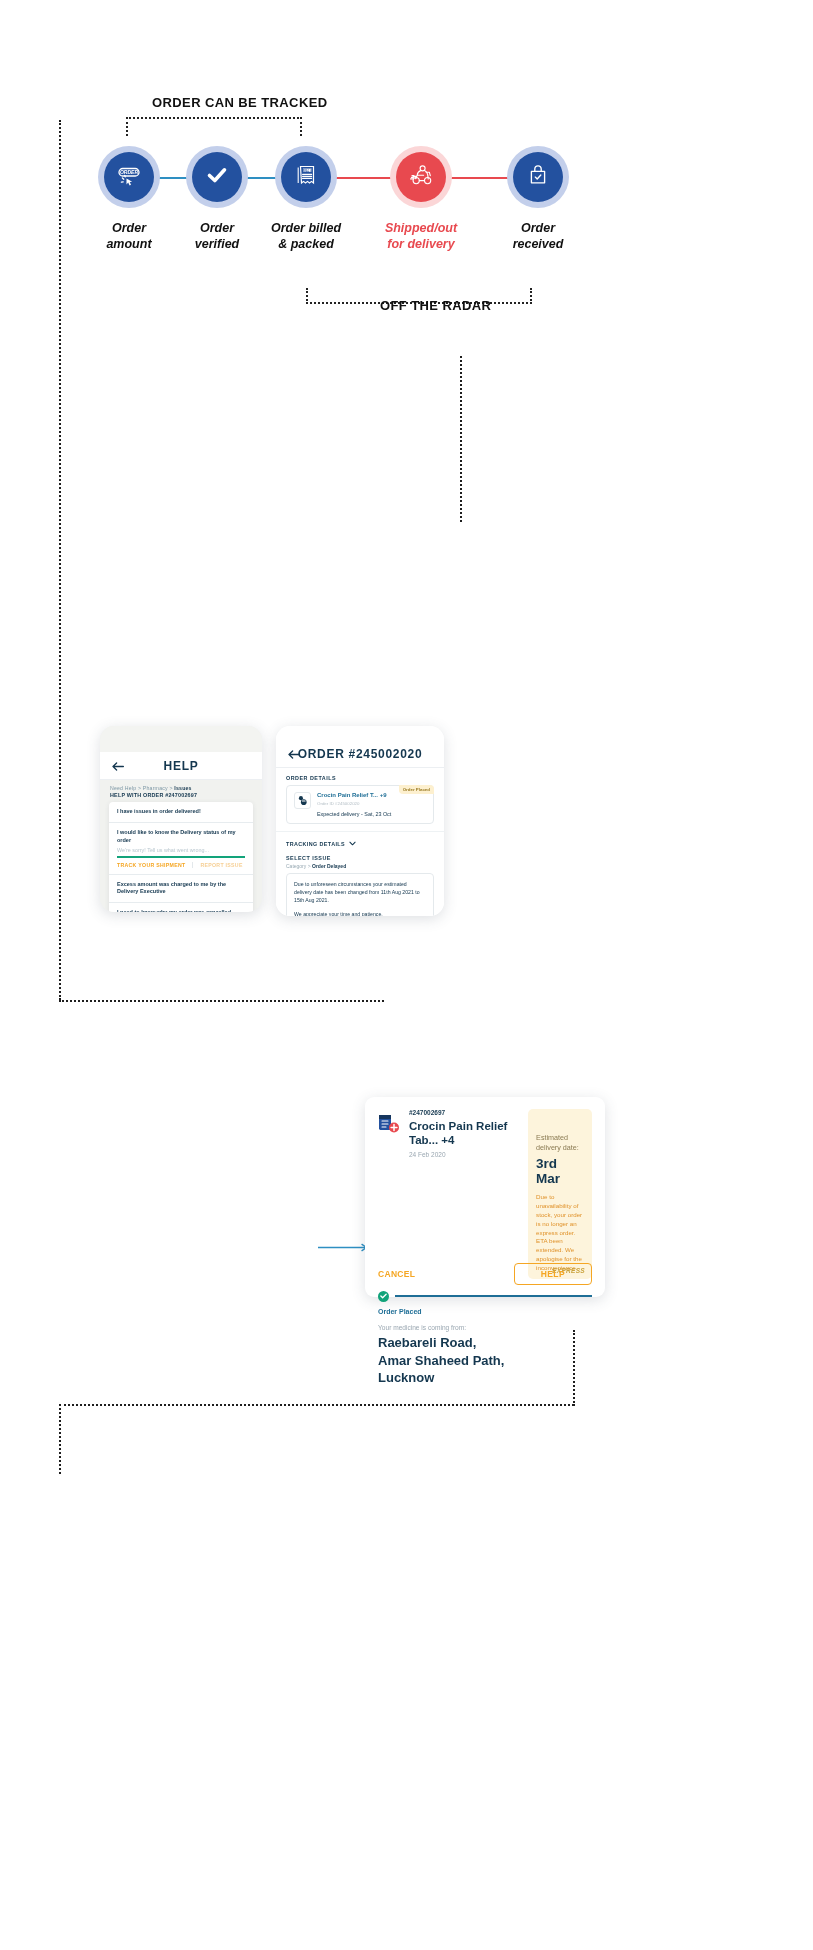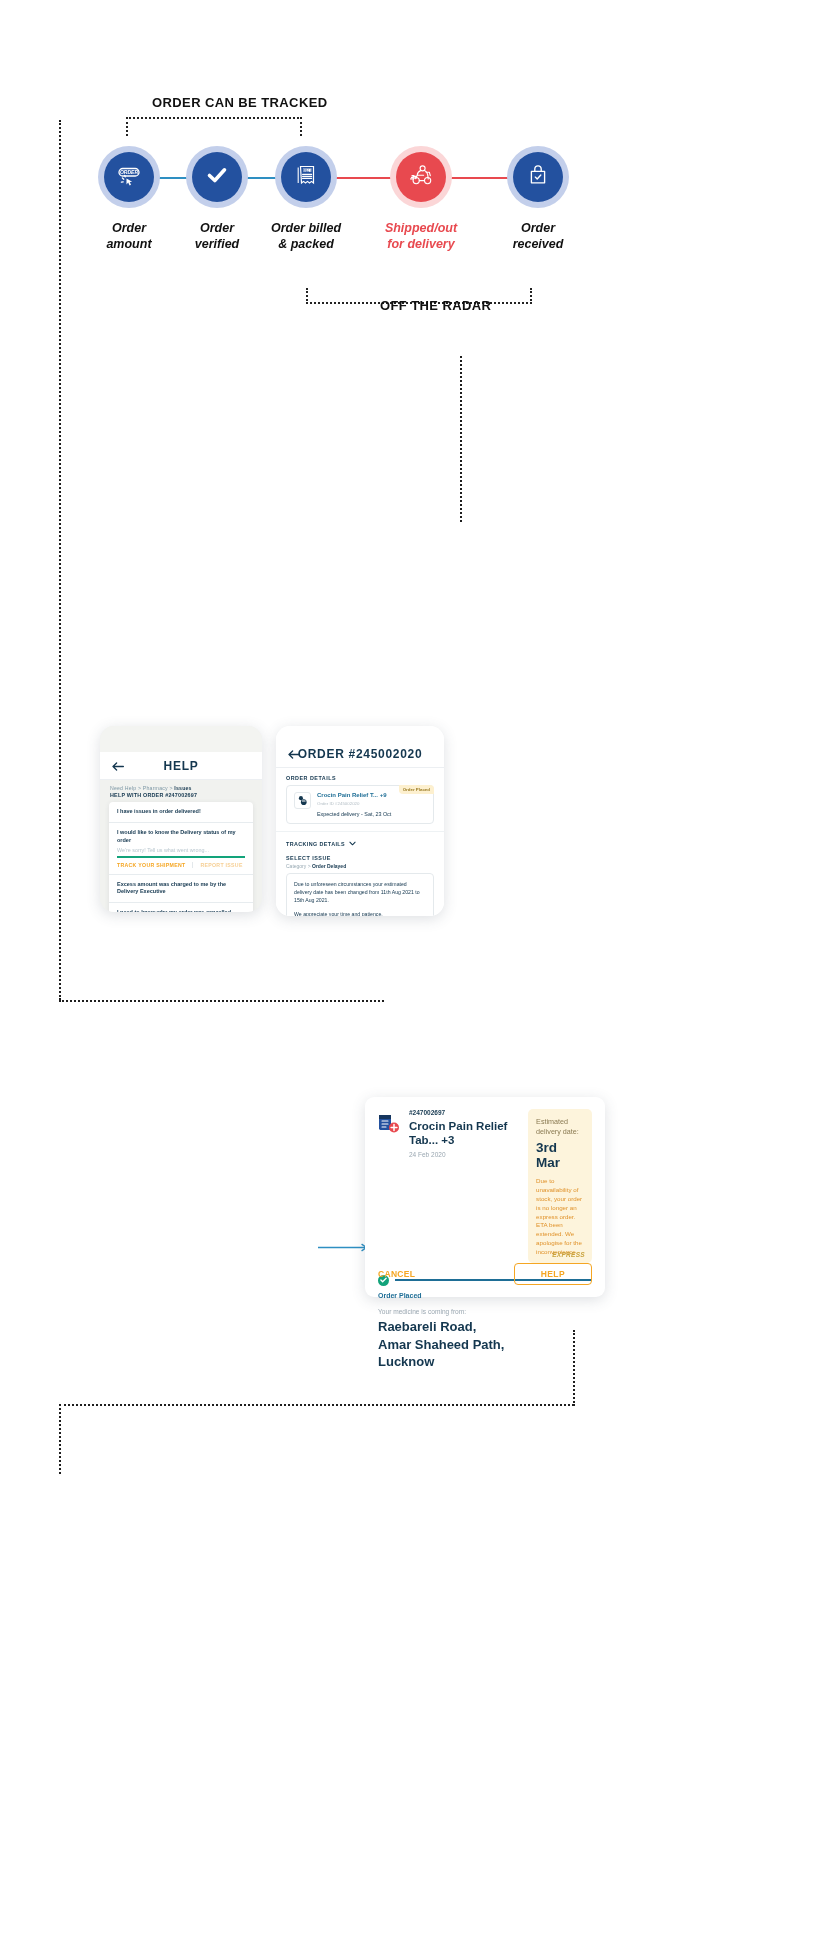--- a/index.html
+++ b/index.html
@@ -78,21 +78,21 @@
   .msg-box p{font-size:5.2px;color:#14374f;line-height:1.5;}
   .msg-box p+p{margin-top:6px;}
 
   
   #delivery-card{position:absolute;left:365px;top:1097px;width:240px;height:200px;background:#fff;border-radius:9px;box-shadow:0 3px 14px rgba(60,70,90,.17);padding:12px 13px 0;}
   .dc-top{display:flex;gap:9px;}
   .dc-icon{width:22px;height:26px;flex:0 0 auto;}
   .dc-ordid{font-size:6.5px;font-weight:bold;color:#14374f;}
   .dc-name{font-size:11.5px;font-weight:bold;color:#14374f;line-height:1.22;margin-top:3px;}
   .dc-date{font-size:6.5px;color:#9aa7b1;margin-top:4px;}
-  .dc-right{margin-left:auto;width:80px;background:#fdf4dc;border-radius:5px;padding:8px 8px 6px;position:relative;min-height:150px;}
+  .dc-right{margin-left:auto;width:80px;background:#fdf4dc;border-radius:5px;padding:24px 8px 6px;position:relative;min-height:150px;}
   .dc-est{font-size:7.2px;color:#8a7a52;line-height:1.35;}
   .dc-bigdate{font-size:13.5px;font-weight:bold;color:#14374f;margin-top:4px;}
   .dc-note{font-size:6.2px;color:#e0922a;line-height:1.42;margin-top:7px;}
   .dc-express{position:absolute;right:7px;bottom:5px;font-size:6.5px;font-weight:bold;color:#c9a23c;font-style:italic;letter-spacing:.3px;}
   .dc-status{display:flex;align-items:center;gap:6px;margin-top:12px;}
   .dc-check{width:11px;height:11px;border-radius:50%;background:#12a37a;display:flex;align-items:center;justify-content:center;flex:0 0 auto;}
   .dc-prog{flex:1;height:2px;background:#1e6e96;}
   .dc-placed{font-size:7px;font-weight:bold;color:#1e6e96;margin-top:6px;}
   .dc-coming{font-size:6.6px;color:#9aa7b1;margin-top:9px;}
   .dc-addr{font-size:13px;font-weight:bold;color:#14374f;line-height:1.38;margin-top:3px;width:130px;}
@@ -339,21 +339,21 @@
       <svg width="22" height="26" viewBox="0 0 22 26" fill="none">
         <rect x="1" y="6" width="12" height="15" rx="1.4" fill="#23519f"></rect>
         <rect x="1" y="6" width="12" height="4" fill="#16365e"></rect>
         <path d="M4 12 h6 M4 15 h6 M4 18 h4" stroke="#fff" stroke-width="1.1" stroke-linecap="round"></path>
         <circle cx="16" cy="18.5" r="5" fill="#e8494f"></circle>
         <path d="M16 15.6 v5.8 M13.1 18.5 h5.8" stroke="#fff" stroke-width="1.5" stroke-linecap="round"></path>
       </svg>
     </span>
     <div>
       <div class="dc-ordid">#247002697</div>
-      <div class="dc-name">Crocin Pain Relief Tab... +3</div>
+      <div class="dc-name">Crocin Pain Relief Tab... +4</div>
       <div class="dc-date">24 Feb 2020</div>
     </div>
     <div class="dc-right">
       <div class="dc-est">Estimated delivery date:</div>
       <div class="dc-bigdate">3rd Mar</div>
       <div class="dc-note">Due to unavailability of stock, your order is no longer an express order. ETA been extended. We apologise for the inconvenience.</div>
       <div class="dc-express">EXPRESS</div>
     </div>
   </div>
 

